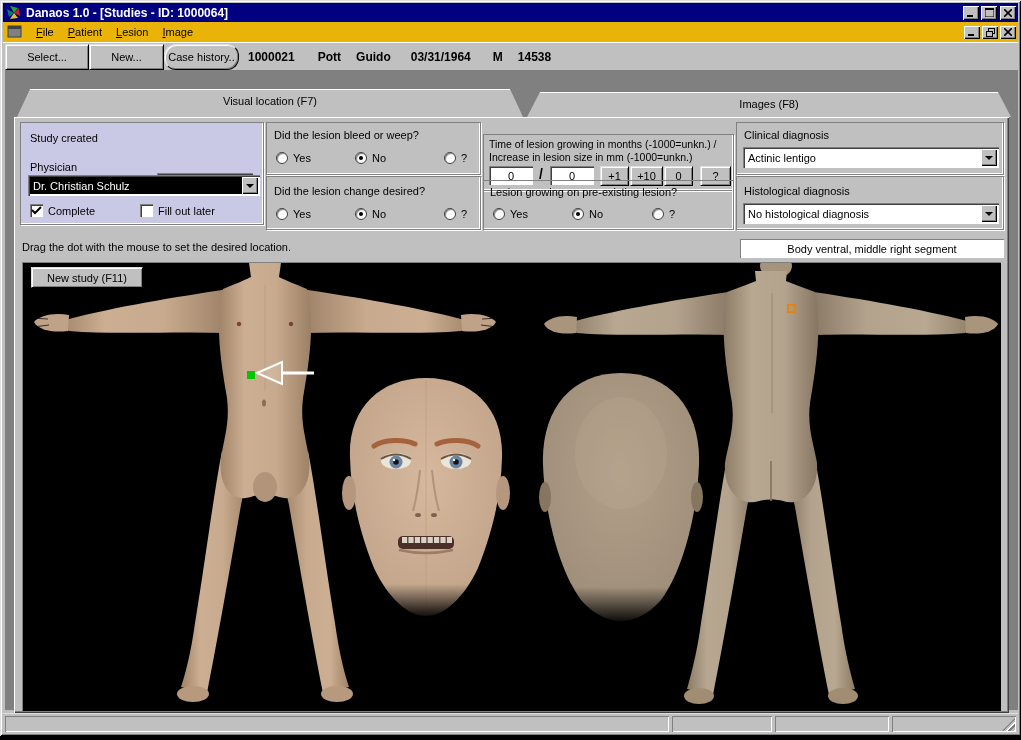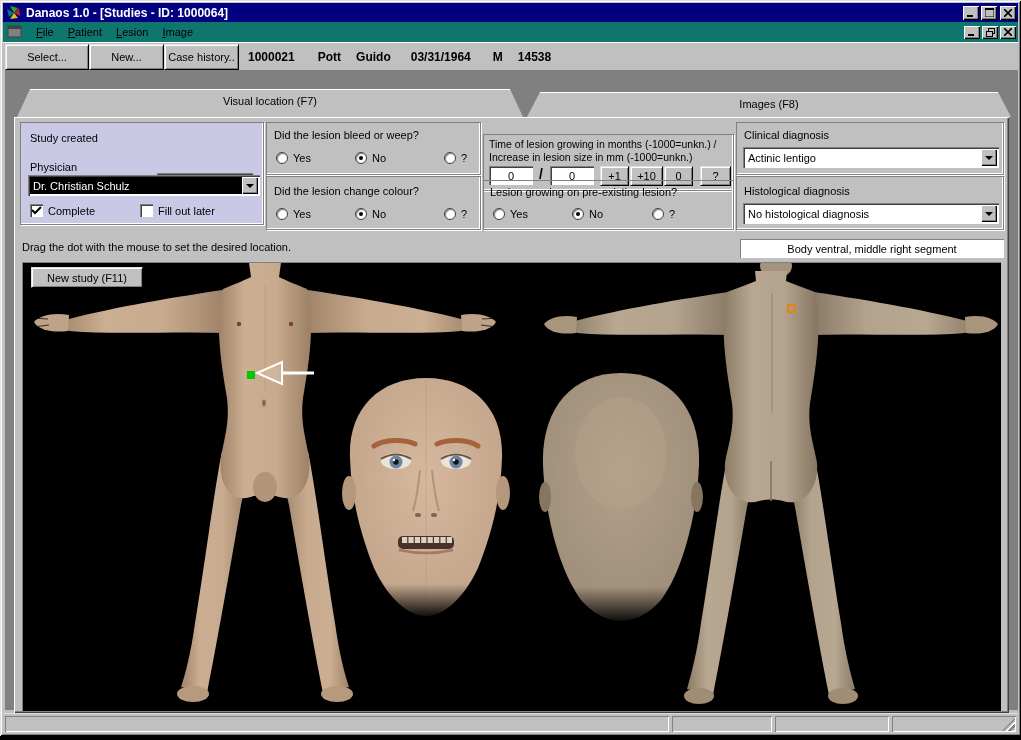--- a/index.html
+++ b/index.html
@@ -12,21 +12,21 @@
   
   .titlebar{position:absolute;left:3px;top:3px;right:3px;height:19px;background:#000080;
             display:flex;align-items:center;padding-left:3px;}
   .title-text{color:#fff;font-weight:bold;font-size:12px;margin-left:4px;white-space:nowrap;}
   .winbtns{margin-left:auto;display:flex;gap:2px;margin-right:2px;}
   .wbtn{width:16px;height:14px;background:#c0c0c0;display:flex;align-items:center;justify-content:center;
         box-shadow:inset 1px 1px 0 #fff, inset -1px -1px 0 #000, inset -2px -2px 0 #808080;}
   .wbtn svg{display:block;}
   .wbtn.sm{width:16px;height:13px;}
   
-  .menubar{position:absolute;left:3px;top:22px;right:3px;height:20px;background:#0f766e;
+  .menubar{position:absolute;left:3px;top:22px;right:3px;height:20px;background:#eab308;
            display:flex;align-items:center;padding-left:4px;}
   .mdi-icon{width:16px;height:14px;margin-right:6px;}
   .menu-item{display:inline-block;padding:2px 7px;cursor:default;}
   .menu-item::first-letter{text-decoration:underline;}
   
   .toolbar{position:absolute;left:3px;top:42px;right:3px;height:28px;background:#c0c0c0;
            border-top:1px solid #fff;border-bottom:1px solid #808080;
            display:flex;align-items:center;padding-left:2px;}
   .tbtn{height:24px;background:#c0c0c0;display:flex;align-items:center;justify-content:center;
         border:1px solid;border-color:#dfdfdf #000 #000 #dfdfdf;
@@ -159,21 +159,21 @@
           <svg width="8" height="8">
             <path d="M0,0 L8,8 M8,0 L0,8" stroke="#000" stroke-width="1.6"></path>
           </svg>
         </span>
     </span>
   </div>
 
   <div class="toolbar">
     <span class="tbtn" style="width:82px;">Select...</span>
     <span class="tbtn" style="width:73px;">New...</span>
-    <span class="tbtn" style="width:73px;">Case history..</span>
+    <span class="tbtn" style="width:73px;border-radius:12px;">Case history..</span>
     <span class="pat" style="margin-left:9px;">1000021</span>
     <span class="pat" style="margin-left:23px;">Pott</span>
     <span class="pat" style="margin-left:15px;">Guido</span>
     <span class="pat" style="margin-left:20px;">03/31/1964</span>
     <span class="pat" style="margin-left:22px;">M</span>
     <span class="pat" style="margin-left:15px;">14538</span>
   </div>
 
   <div class="client">
 
@@ -228,21 +228,21 @@
             <span class="radio checked"></span>
             <span>No</span>
           </span>
         <span class="radio-item" style="left:177px;top:29px;">
             <span class="radio"></span>
             <span>?</span>
           </span>
       </div>
 
       <div class="sect" style="left:252px;top:59px;width:215px;height:54px;">
-        <span class="lbl" style="left:7px;top:8px;">Did the lesion change colour?</span>
+        <span class="lbl" style="left:7px;top:8px;">Did the lesion change desired?</span>
         <span class="radio-item" style="left:9px;top:31px;">
             <span class="radio"></span>
             <span>Yes</span>
           </span>
         <span class="radio-item" style="left:88px;top:31px;">
             <span class="radio checked"></span>
             <span>No</span>
           </span>
         <span class="radio-item" style="left:177px;top:31px;">
             <span class="radio"></span>

